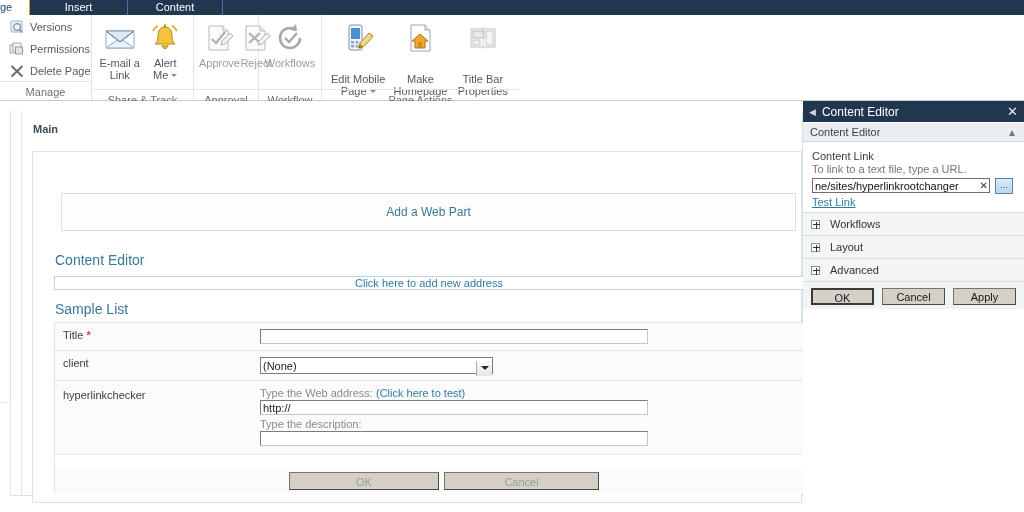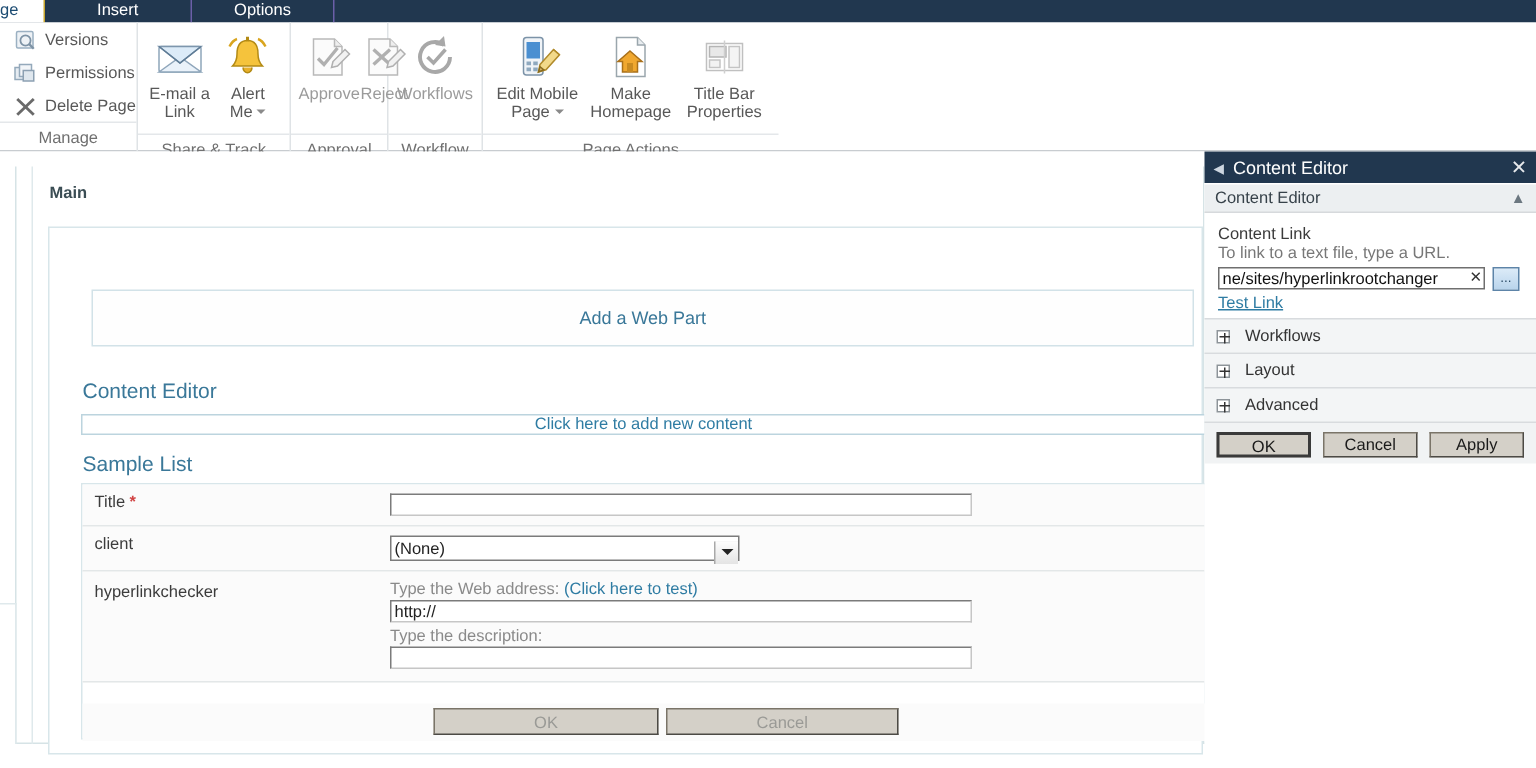--- a/index.html
+++ b/index.html
@@ -70,21 +70,21 @@
   .sbtn .ico { width: 16px; height: 16px; margin-right: 5px; flex: 0 0 16px; position: relative; }
 
   
   .lbtn {
     width: 56px; height: 70px;
     display: flex; flex-direction: column; align-items: center;
     padding-top: 3px;
     color: #585858; font-size: 11px; text-align: center;
     line-height: 11.5px;
   }
-  .lbtn.wide { width: 64px; }
+  .lbtn.wide { width: 64px; gap: 16px; }
   .lbtn .bigico { width: 32px; height: 32px; margin-bottom: 4px; position: relative; }
   .lbtn .lbl { white-space: pre-line; }
   .lbtn.disabled { color: #9b9b9b; }
   .caret-dn { display: inline-block; width: 0; height: 0; border-left: 3px solid transparent; border-right: 3px solid transparent; border-top: 3px solid #8a8a8a; margin-left: 3px; vertical-align: middle; }
 
   
   .canvas { position: absolute; top: 101px; left: 0; width: 1024px; height: 411px; background: #fff; }
 
   .outer-frame {
     position: absolute; left: 10px; top: 10px; width: 793px; height: 385px;
@@ -254,21 +254,21 @@
 
   <div class="ribbon-tabbar">
     <div class="tabstrip" id="tabstrip">
         <div class="rtab active cut" style="width: 30px; justify-content: flex-start;">
           <span>ge</span>
         </div>
         <div class="rtab" style="width: 98px;">
           <span>Insert</span>
         </div>
         <div class="rtab" style="width: 95px;">
-          <span>Options</span>
+          <span>Content</span>
         </div>
       </div>
   </div>
 
   <div class="ribbon-body">
     <div class="ribbon-groups" id="ribbon-groups">
         <div class="rgroup" style="width: 92px;">
           <div class="rgroup-items small-col">
             <div class="sbtn">
               <span class="ico"><svg width="16" height="16" viewBox="0 0 16 16">
@@ -413,21 +413,21 @@
 
       <div class="webpart-zone">
 
         <div class="addwebpart">
           <span class="txt">Add a Web Part</span>
         </div>
 
         <div class="wp-title" id="ce-title">Content Editor</div>
 
         <div class="add-content-bar">
-          <span class="txt">Click here to add new content</span>
+          <span class="txt">Click here to add new address</span>
         </div>
 
         <div class="wp-title" id="sl-title">Sample List</div>
 
         <div class="form-box">
           <table class="form-table">
             <tbody id="form-rows">
                 <tr>
                   <td class="lbl-cell"><span>Title</span><span class="req">*</span></td>
                   <td class="val-cell"><input type="text" class="txtfield" style=""></td>

